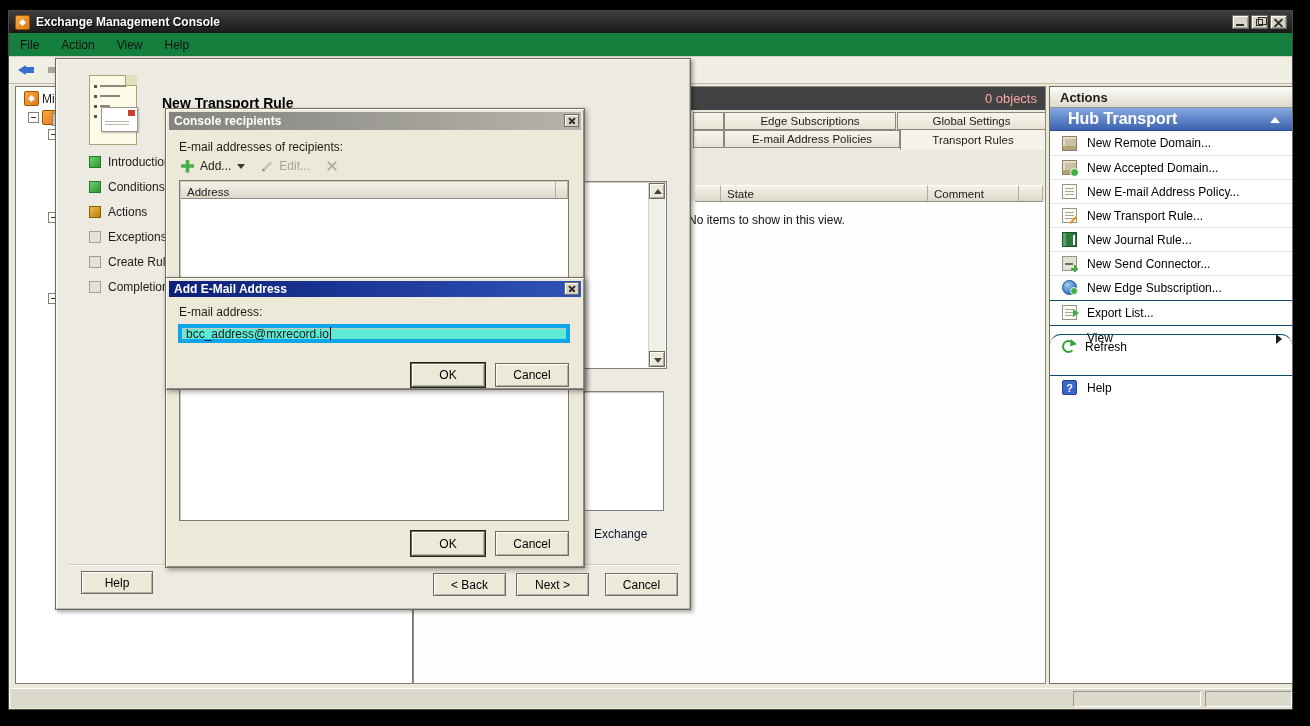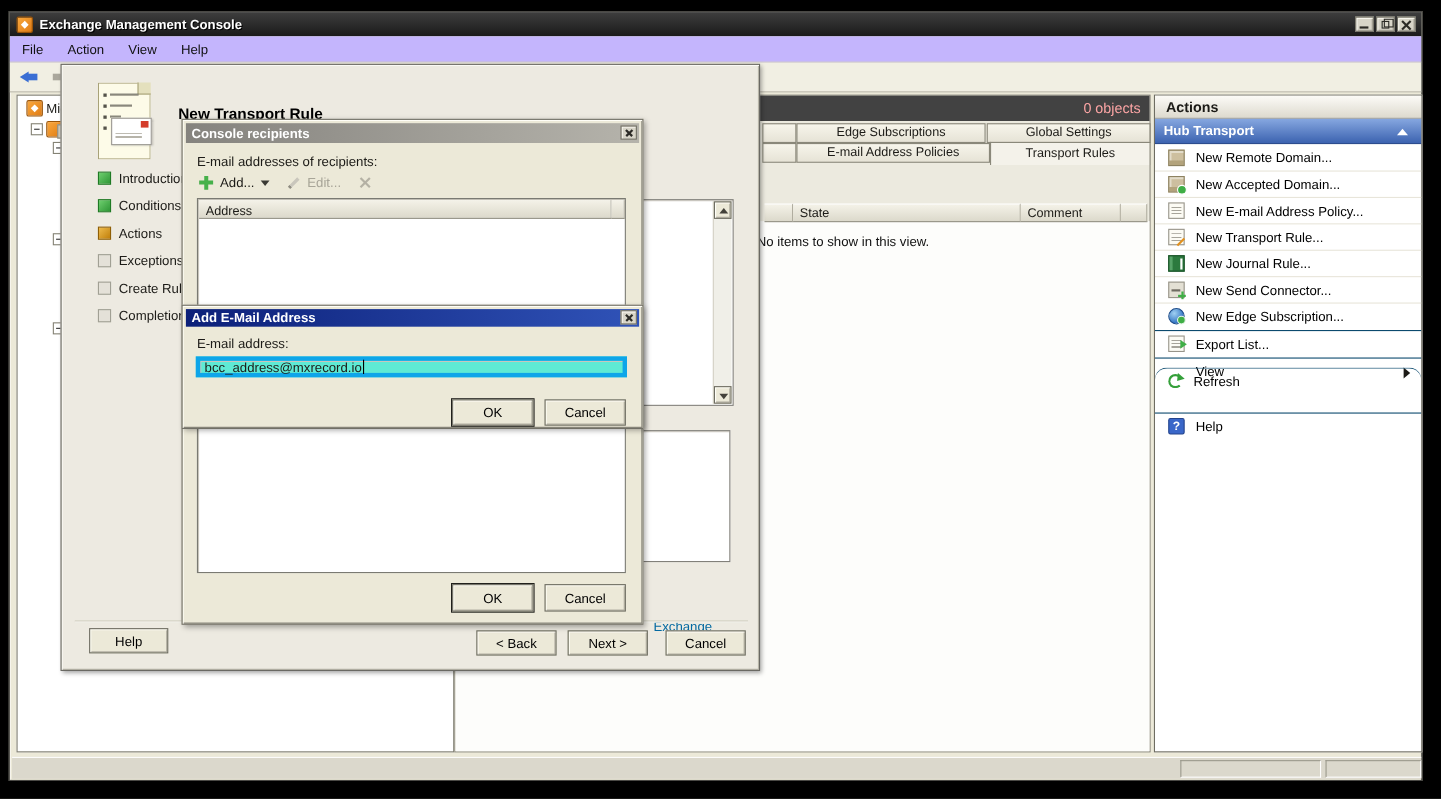--- a/index.html
+++ b/index.html
@@ -32,21 +32,21 @@
   .win-btn {
     width:17px; height:14px; background:#d8d5c8; border:1px solid #6e6d62;
     box-shadow: inset 1px 1px 0 #fffef7, inset -1px -1px 0 #a5a296; position:relative;
   }
   .glyph-min { position:absolute; left:3px; bottom:2px; width:8px; height:2px; background:#2c2b26; }
   .glyph-restore { position:absolute; left:4px; top:3px; width:7px; height:7px; border:1px solid #2c2b26; background:#d8d5c8; }
   .glyph-restore::before { content:""; position:absolute; left:1px; top:-3px; width:7px; height:6px; border:1px solid #2c2b26; }
   .glyph-close::before, .glyph-close::after { content:""; position:absolute; left:2px; top:6px; width:11px; height:2px; background:#2c2b26; }
   .glyph-close::before { transform:rotate(45deg); } .glyph-close::after { transform:rotate(-45deg); }
 
-  #menubar { position:absolute; left:0; top:22px; width:100%; height:24px; background:#c4b5fd; display:flex; align-items:center; border-bottom:1px solid #d2cfc1; }
+  #menubar { position:absolute; left:0; top:22px; width:100%; height:24px; background:#15803d; display:flex; align-items:center; border-bottom:1px solid #d2cfc1; }
   .menu-item { padding:3px 11px; font-size:12px; color:#111; }
   #toolbar { position:absolute; left:0; top:46px; width:100%; height:27px; background:#f1efe3; border-bottom:1px solid #bcb9ab; }
   .nav-arrow { position:absolute; top:4px; width:22px; height:18px; }
   .arrow-left-shape { position:absolute; top:4px; left:1px; width:0; height:0; border-top:5px solid transparent; border-bottom:5px solid transparent; border-right:8px solid #3b6fd4; }
   .arrow-left-shape::after { content:""; position:absolute; left:7px; top:-3px; width:9px; height:6px; background:#3b6fd4; }
   .arrow-right-shape { position:absolute; top:4px; right:1px; width:0; height:0; border-top:5px solid transparent; border-bottom:5px solid transparent; border-left:8px solid #aaa79c; }
   .arrow-right-shape::after { content:""; position:absolute; right:7px; top:-3px; width:9px; height:6px; background:#aaa79c; }
 
   
   #tree-panel { position:absolute; left:6px; top:75px; width:398px; height:598px; background:#fff; border:1px solid #7e7c70; }
@@ -59,21 +59,21 @@
   #center-panel { position:absolute; left:404px; top:75px; width:633px; height:598px; background:#eceadf; border:1px solid #8a887c; }
   #objects-bar { position:absolute; left:0; top:0; width:100%; height:23px; background:#424242; color:#fca5a5; font-size:13px; display:flex; align-items:center; justify-content:flex-end; padding-right:8px; }
   .tab { position:absolute; height:18px; background:linear-gradient(180deg,#f7f5eb,#e6e3d6); border:1px solid #8a887a; font-size:11.5px; display:flex; align-items:center; justify-content:center; }
   .tab.active { background:#f4f2ea; border-bottom:none; height:21px; z-index:2; }
   .col-hdr { position:absolute; height:17px; background:linear-gradient(180deg,#f4f2e8,#dcd9cb); border-right:1px solid #b0ad9f; border-bottom:1px solid #8f8d80; border-top:1px solid #fff; font-size:11.5px; display:flex; align-items:center; padding-left:6px; }
   #list-white { position:absolute; left:0; top:114px; width:631px; height:482px; background:#fdfdfb; }
   #empty-text { position:absolute; left:274px; top:126px; font-size:12px; color:#111; }
 
   #actions-panel { position:absolute; left:1040px; top:75px; width:244px; height:598px; background:#fff; border:1px solid #6e6d62; }
   #actions-title { position:absolute; left:0; top:0; width:100%; height:21px; background:linear-gradient(180deg,#fcfbf7,#dddace); border-bottom:1px solid #98968a; font-weight:bold; font-size:13px; display:flex; align-items:center; padding-left:10px; }
-  #hub-header { position:absolute; left:0; top:21px; width:100%; height:23px; background:linear-gradient(180deg,#86a7e0,#3c63b0); border-bottom:1px solid #2c4c8e; color:#fff; font-weight:bold; font-size:12px; display:flex; align-items:center; padding-left:8px; }
+  #hub-header { position:absolute; left:0; top:21px; width:100%; height:23px; background:linear-gradient(180deg,#86a7e0,#3c63b0); border-bottom:1px solid #2c4c8e; color:#fff; font-weight:bold; font-size:16px; display:flex; align-items:center; padding-left:18px; }
   .tri-up { position:absolute; right:12px; top:9px; width:0; height:0; border-left:5px solid transparent; border-right:5px solid transparent; border-bottom:6px solid #fff; }
   .action-item { position:absolute; left:0; width:100%; height:24px; display:flex; align-items:center; font-size:12px; color:#000; }
   .action-item .aicon { margin-left:12px; margin-right:10px; flex:none; }
   .sep-strong { border-top:1px solid #0c4a6e; }
   .sep-light { border-top:1px solid #e8e5da; }
   .tri-right { position:absolute; right:10px; top:8px; width:0; height:0; border-top:5px solid transparent; border-bottom:5px solid transparent; border-left:6px solid #1c1b17; }
 
   
   .aicon { width:15px; height:15px; position:relative; }
   .ic-remote { background:#cdbf9f; border:1px solid #8d8261; box-shadow:inset 0 -4px 0 #b3a37c, inset 2px 2px 0 rgba(255,255,255,.45); }
@@ -110,21 +110,21 @@
   .step-sq { width:12px; height:12px; flex:none; border:1px solid; }
   .step-done { background:linear-gradient(135deg,#6fcf6f,#2f9636); border-color:#1f7a24; }
   .step-current { background:linear-gradient(135deg,#eebb4d,#c07f0a); border-color:#8f5f06; }
   .step-pending { background:#e4e1d8; border-color:#a1a094; }
   .wiz-listbox { position:absolute; background:#fff; border:1px solid #82807a; box-shadow: inset 1px 1px 0 #cfccc2; }
   .wscroll { position:absolute; right:1px; top:1px; bottom:1px; width:17px; background:#f0efe8; border-left:1px solid #d4d1c6; }
   .wscroll-btn { position:absolute; left:0; width:16px; height:16px; background:#ece9d8; border:1px solid #6e6d62; box-shadow:inset 1px 1px 0 #fffef7, inset -1px -1px 0 #aaa79a; }
   .tri-up-s { position:absolute; left:4px; top:5px; width:0; height:0; border-left:4px solid transparent; border-right:4px solid transparent; border-bottom:5px solid #43413a; }
   .tri-dn-s { position:absolute; left:4px; top:6px; width:0; height:0; border-left:4px solid transparent; border-right:4px solid transparent; border-top:5px solid #43413a; }
   #wiz-groove { position:absolute; left:12px; top:505px; width:612px; height:2px; background:#d0cdbf; border-bottom:1px solid #fbfaf5; }
-  #wiz-fragment { position:absolute; left:538px; top:468px; font-size:12px; color:#0369a1;margin-top:36px; }
+  #wiz-fragment { position:absolute; left:538px; top:468px; font-size:12px; color:#0f172a; }
 
   .btn {
     position:absolute; background:#ece9d8; border:1px solid #6e6d62;
     box-shadow: inset 1px 1px 0 #fffef7, inset -1px -1px 0 #b2afa2;
     font-size:12px; color:#000; display:flex; align-items:center; justify-content:center;
     font-family:"Liberation Sans", sans-serif;
   }
   .btn.default { box-shadow: inset 1px 1px 0 #fffef7, inset -1px -1px 0 #b2afa2, 0 0 0 1px #20201c; }
 
   

